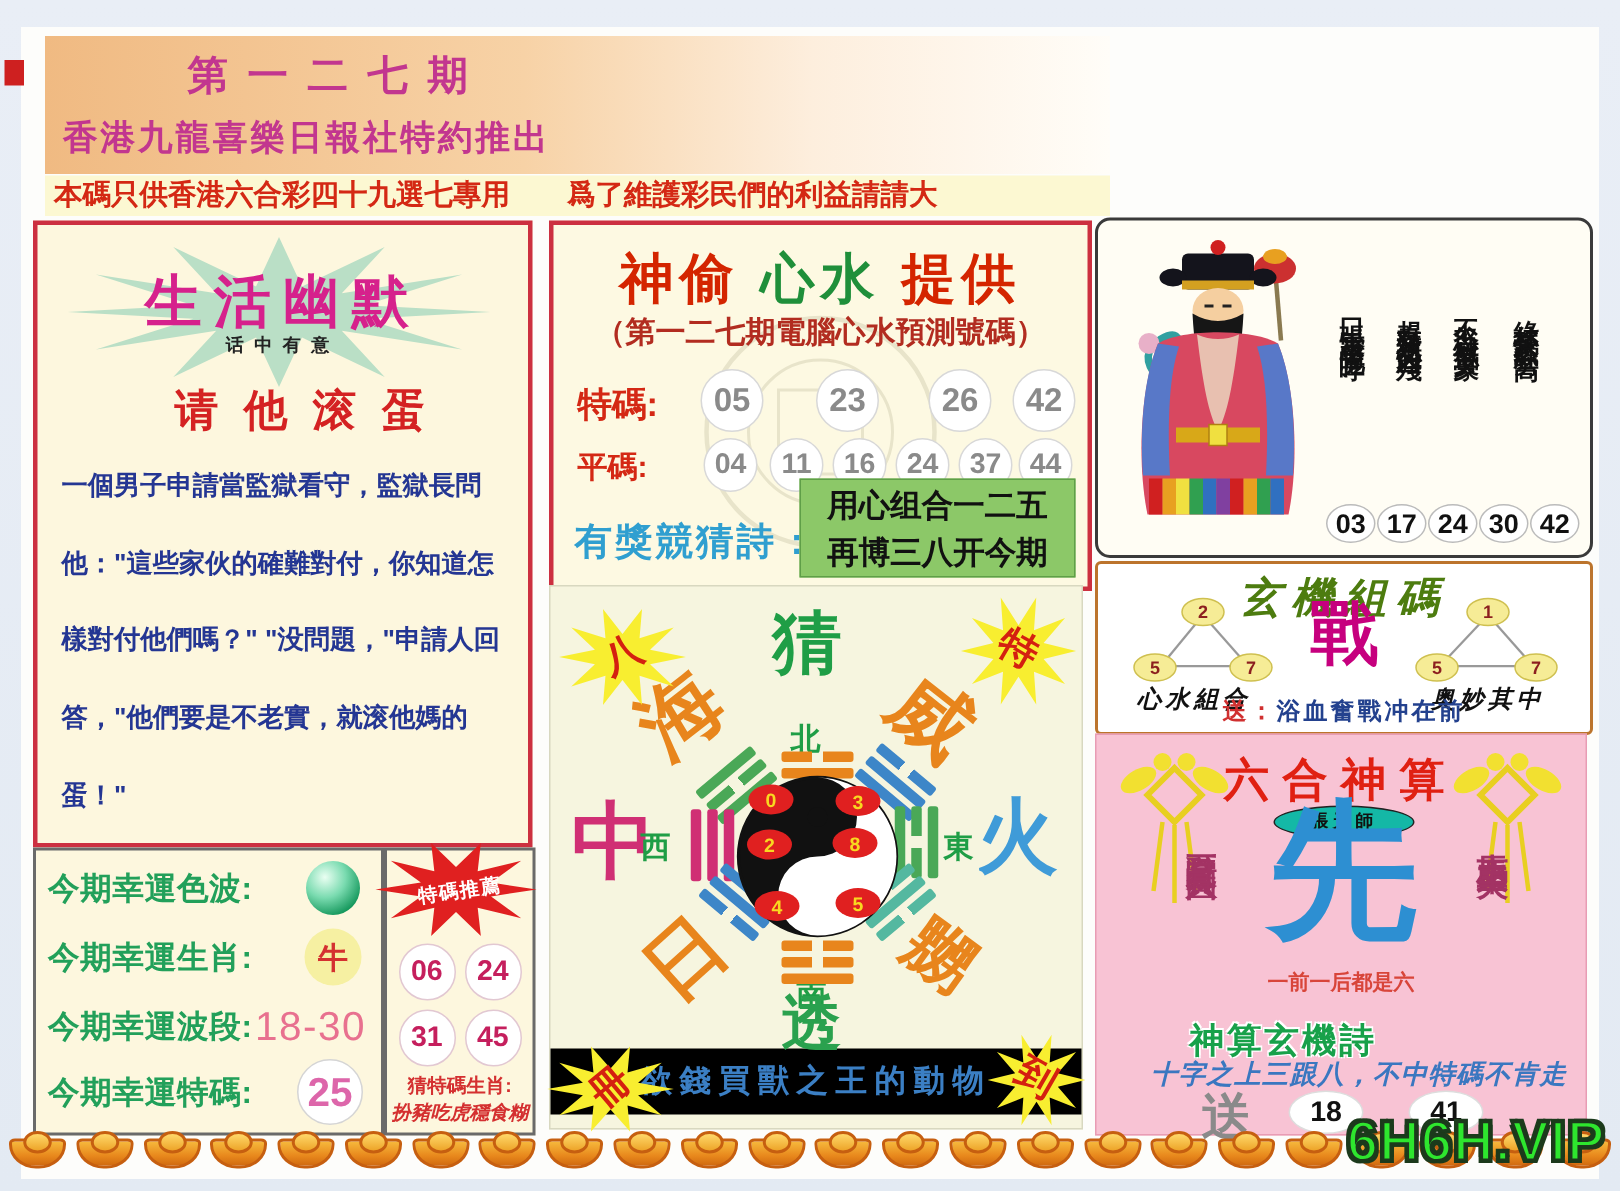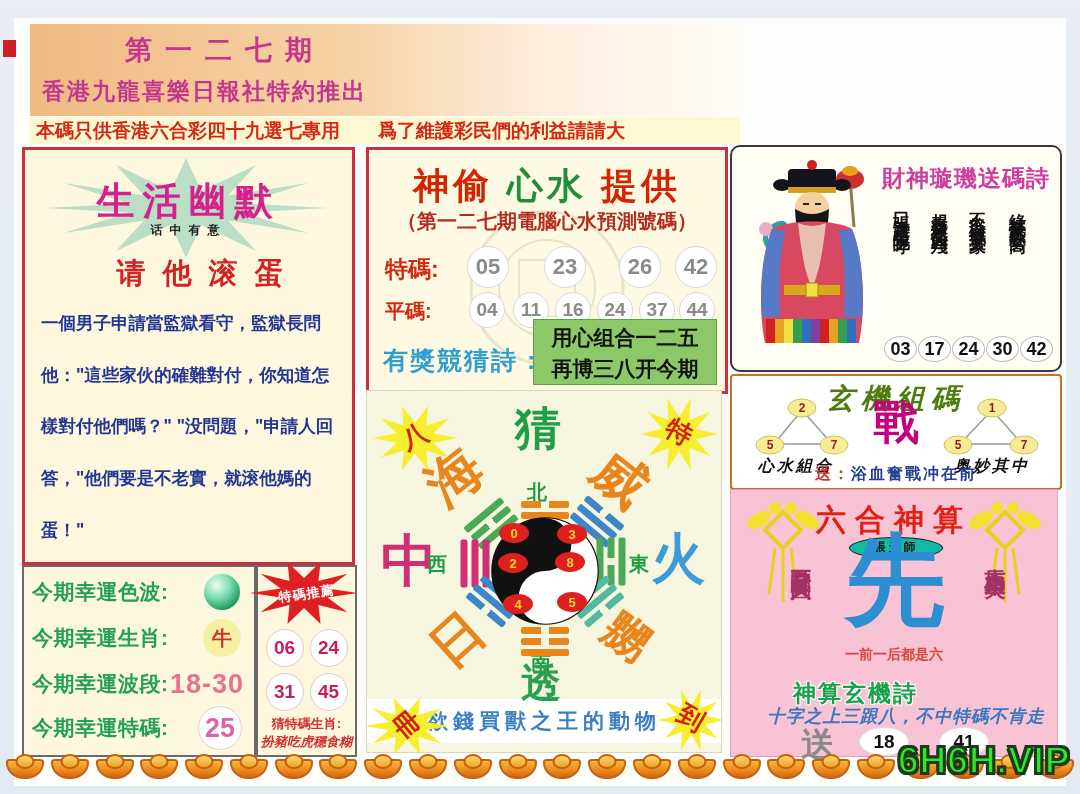--- a/index.html
+++ b/index.html
@@ -31,21 +31,21 @@
   .joke-body{left:16px;right:12px;top:148px;color:#243693;font-size:17.5px;font-weight:bold;line-height:2.95;}
 
   
   .lucky{left:22px;top:565px;width:230px;height:188px;background:#fdf7de;border:2px solid#6a6a6a;}
   .lucky-row{position:absolute;left:8px;right:6px;height:46px;display:flex;align-items:center;justify-content:space-between;}
   .lucky-label{color:#22a05a;font-size:21px;font-weight:bold;letter-spacing:0.5px;}
   .ball-green{width:36px;height:36px;border-radius:50%;margin-right:8px;
     background:radial-gradient(circle at 35% 30%,#eafff2,#7adbb0 40%,#12965a 78%,#0b7a48);}
   .zodiac-circle{width:38px;height:38px;border-radius:50%;background:#f6f0a2;margin-right:7px;
     display:flex;align-items:center;justify-content:center;color:#d43030;font-size:20px;font-weight:bold;}
-  .range-val{color:#e8718f;font-size:27px;font-weight:bold;margin-right:4px;letter-spacing:1px;}
+  .range-val{color:#e8718f;font-size:27px;font-weight:normal;margin-right:4px;letter-spacing:1px;}
   .num-circle-big{width:42px;height:42px;border-radius:50%;background:#fff;border:1px solid #d5d5d5;margin-right:6px;
     display:flex;align-items:center;justify-content:center;color:#dd66aa;font-size:27px;font-weight:bold;}
 
   
   .recommend{left:256px;top:565px;width:97px;height:188px;background:#fdf7de;border:2px solid #6a6a6a;}
   .rec-burst{left:-10px;top:-8px;width:112px;height:68px;}
   .rec-burst-label{left:0;right:0;top:18px;text-align:center;color:#fff;font-size:13px;font-weight:bold;
     transform:rotate(-8deg);letter-spacing:1px;}
   .rec-grid{left:6px;top:62px;width:85px;display:flex;flex-wrap:wrap;gap:6px;justify-content:center;}
   .rec-num{width:36px;height:36px;border-radius:50%;background:#fff;border:1px solid #e2c8d2;
@@ -62,21 +62,21 @@
   .pred-sub{left:0;right:0;top:58px;text-align:center;color:#b22c20;font-size:20px;font-weight:bold;}
   .pred-label{position:absolute;left:16px;color:#d42814;font-weight:bold;}
   .pred-circle{position:absolute;border-radius:50%;background:#fff;border:1px solid #d8d8d8;
     display:flex;align-items:center;justify-content:center;color:#8a8a8a;font-weight:bold;}
   .poem-label{left:14px;top:194px;color:#2f9fd0;font-size:25px;font-weight:bold;letter-spacing:2px;}
   .poem-box{right:8px;bottom:6px;width:184px;height:66px;background:#8cc868;border:1px solid #5f9f48;
     color:#111;font-size:21px;font-weight:bold;text-align:center;line-height:31px;padding-top:2px;box-sizing:border-box;}
 
   
   .baguabox{left:366px;top:390px;width:356px;height:363px;background:#f6f5df;border:1px solid #d8d8c0;box-sizing:border-box;}
-  .riddle-strip{left:0;right:0;bottom:9px;height:44px;background:#ffffff;color:#3b7fc4;font-size:21px;
+  .riddle-strip{left:0;right:0;bottom:9px;height:44px;background:#000000;color:#3b7fc4;font-size:21px;
     font-weight:bold;letter-spacing:5px;text-align:center;line-height:44px;}
   .scat{position:absolute;font-weight:bold;line-height:1;}
   .dir{position:absolute;color:#1f9e46;font-size:20px;font-weight:bold;}
   .tg{position:absolute;display:flex;flex-direction:column;gap:4px;}
   .tg i{display:block;width:48px;height:7px;border-radius:2px;background:currentColor;}
   .tg i.bk{background:linear-gradient(90deg,currentColor 42%,transparent 42%,transparent 58%,currentColor 58%);}
   .rot90{transform:rotate(90deg);}
   .rotp40{transform:rotate(40deg);}
   .rotm40{transform:rotate(-40deg);}
   .yinyang{left:122px;top:124px;}
@@ -362,21 +362,20 @@
       <rect x="42" y="162" width="9" height="24" fill="#f0e040"></rect>
         <rect x="51" y="162" width="9" height="24" fill="#30a050"></rect>
       <rect x="60" y="162" width="9" height="24" fill="#3070c0"></rect>
         <rect x="69" y="162" width="9" height="24" fill="#8040a0"></rect>
       <rect x="78" y="162" width="9" height="24" fill="#d02020"></rect>
         <rect x="87" y="162" width="9" height="24" fill="#e8a020"></rect>
       <rect x="96" y="162" width="9" height="24" fill="#30a050"></rect>
         <rect x="105" y="162" width="9" height="24" fill="#3070c0"></rect>
     </g>
   </svg>
-  <div class="abs cs-title">財神璇璣送碼詩</div>
   <div class="cs-col vcol" style="left:158px">口張舌露聲咆哮</div>
   <div class="cs-col vcol" style="left:196px">趕盡殺絕必凶殘</div>
   <div class="cs-col vcol" style="left:234px">不怒自威似英豪</div>
   <div class="cs-col vcol" style="left:274px">綠林豪杰腔勢高</div>
   <div class="cs-num" style="left:152px">03</div>
   <div class="cs-num" style="left:186px">17</div>
   <div class="cs-num" style="left:220px">24</div>
   <div class="cs-num" style="left:254px">30</div>
   <div class="cs-num" style="left:288px">42</div>
 </div>

